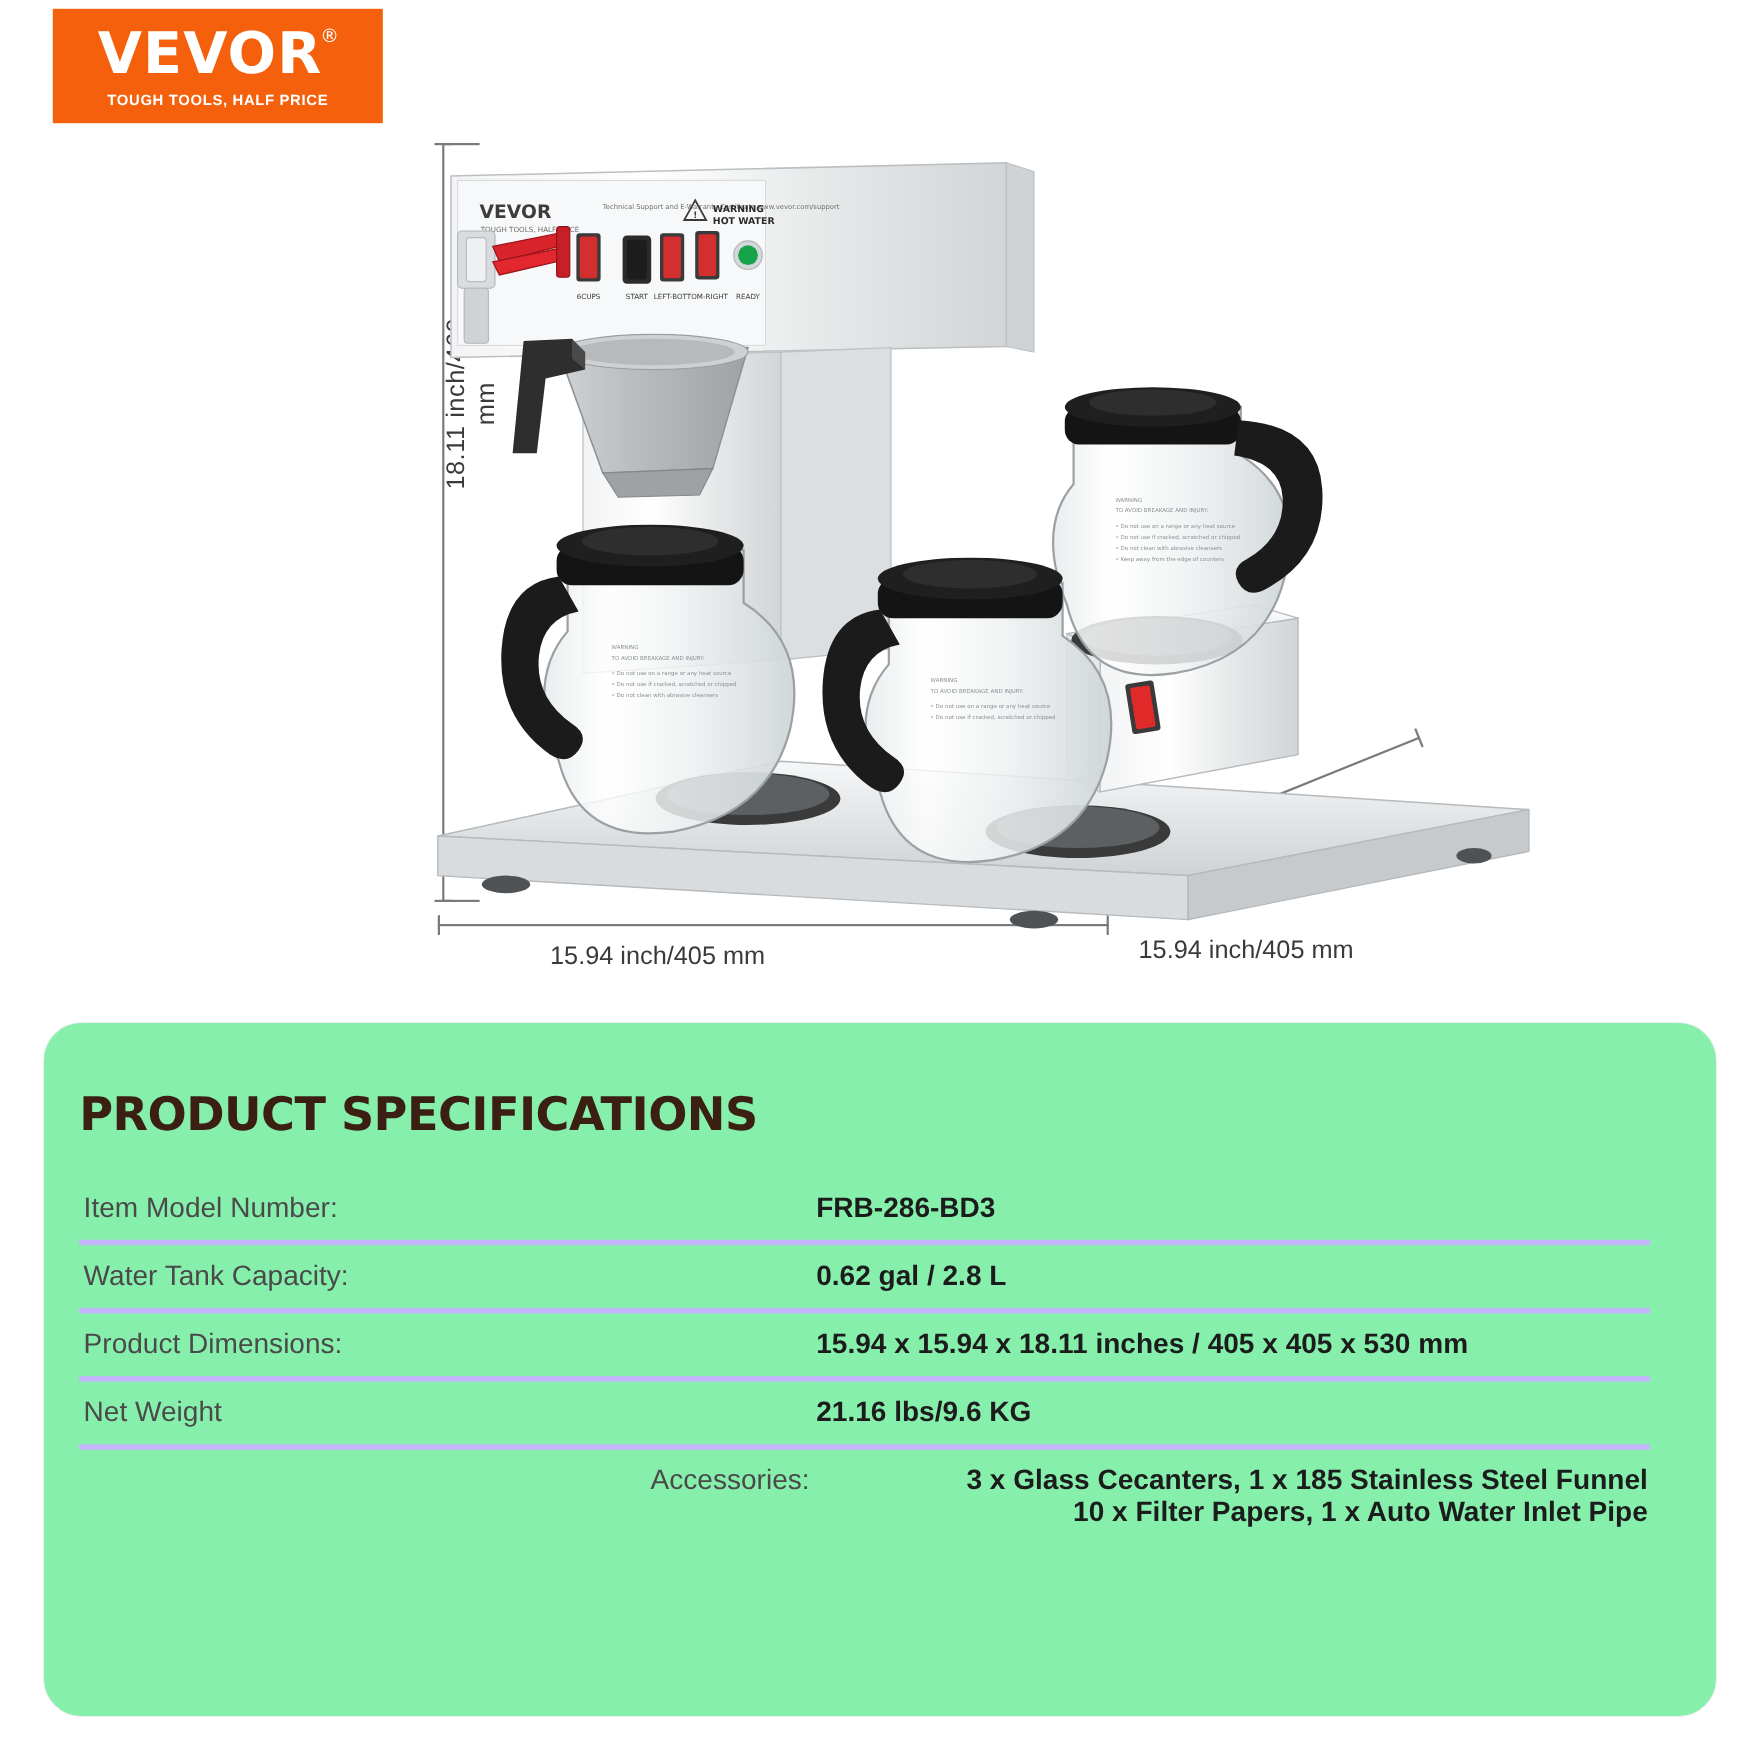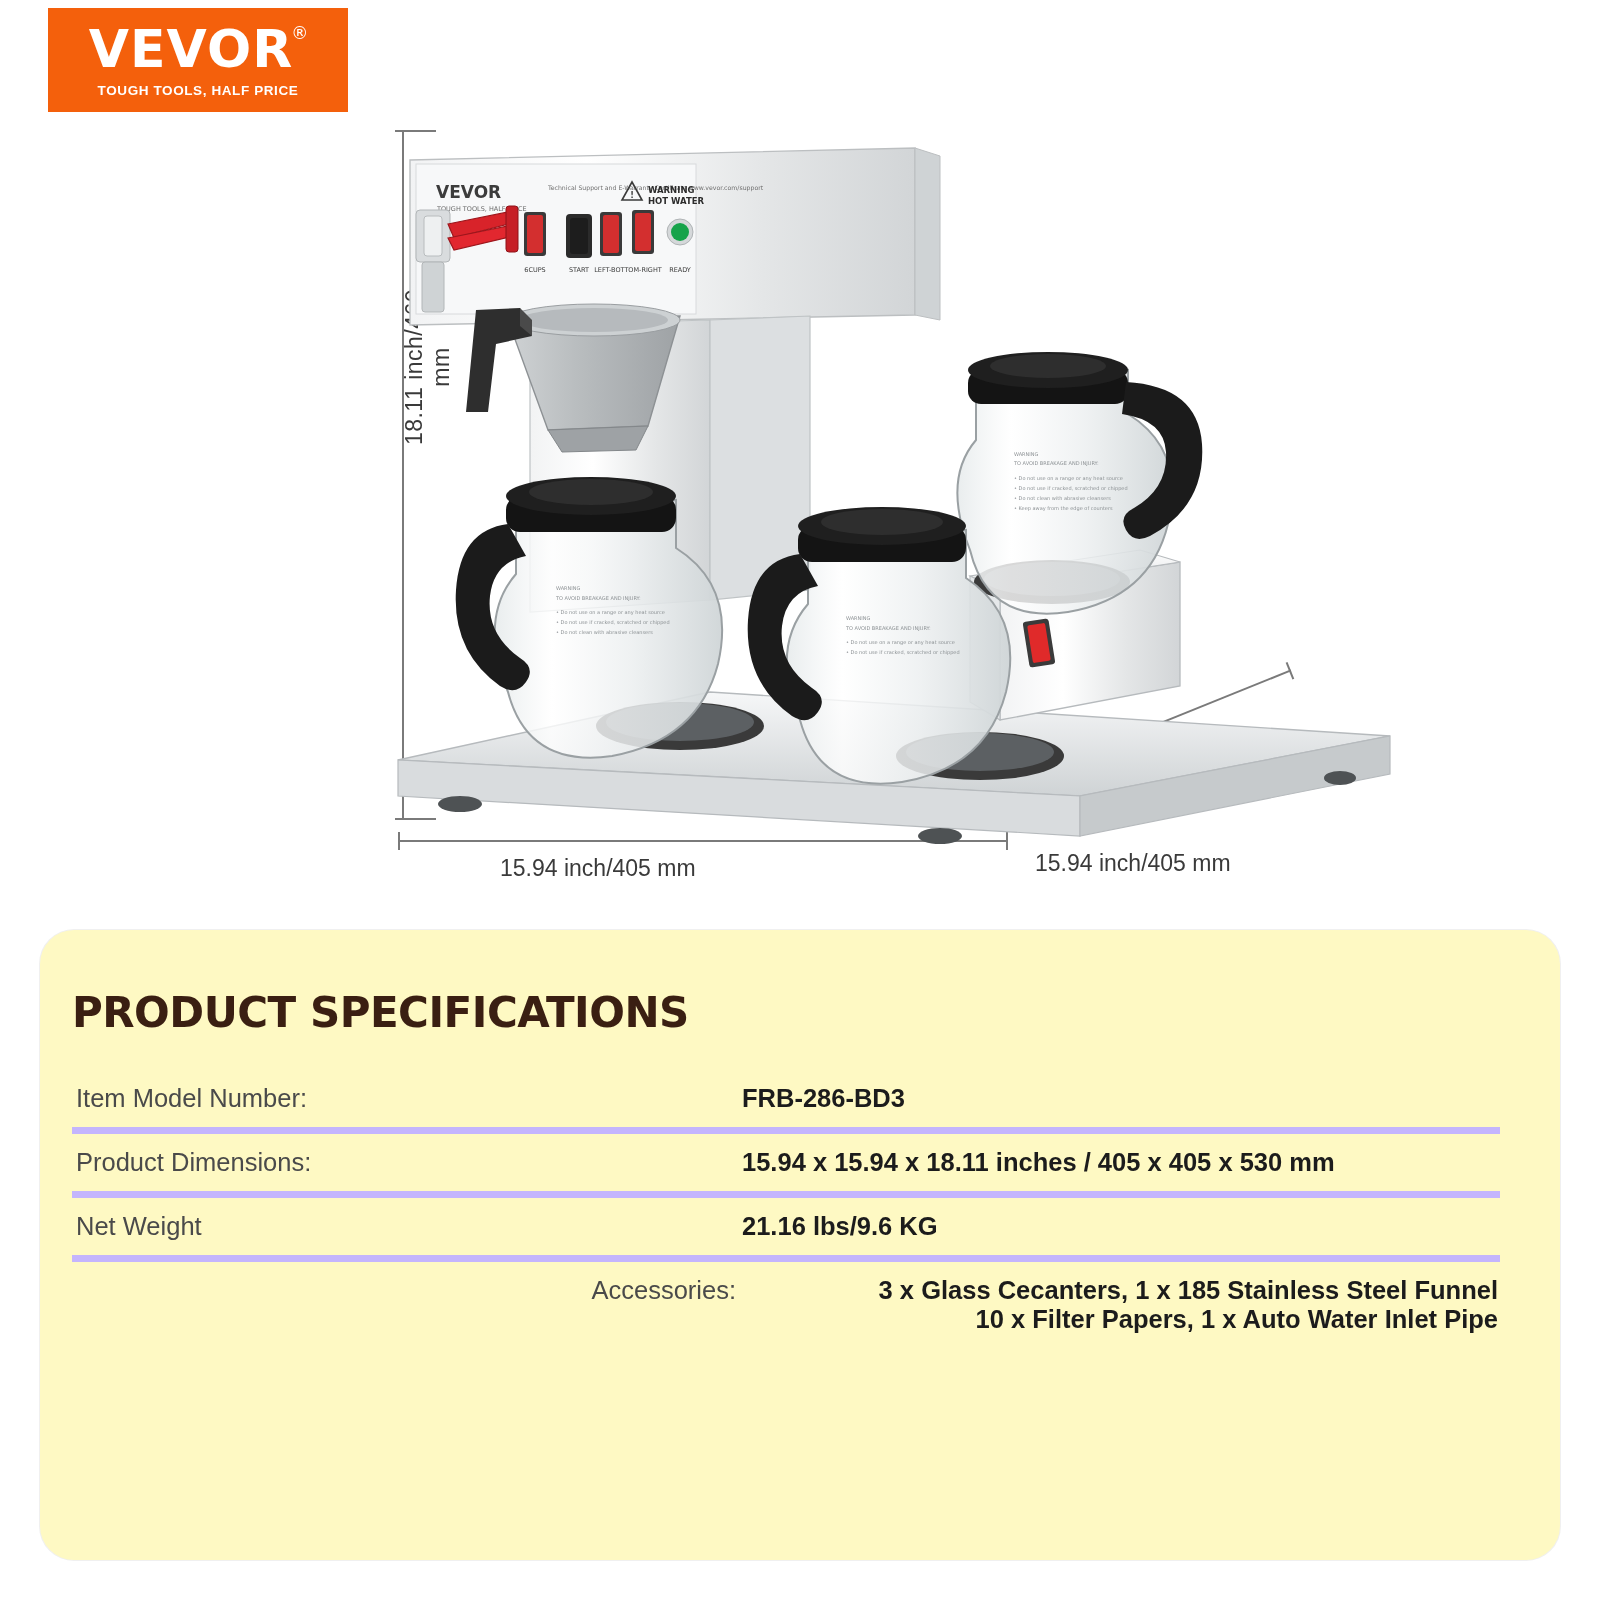--- a/index.html
+++ b/index.html
@@ -167,21 +167,21 @@
     top: 10px;
   }
 
   
   .spec-card {
     position: absolute;
     left: 40px;
     top: 930px;
     width: 1520px;
     height: 630px;
-    background: #fef9c3;
+    background: #86efac;
     border-radius: 34px;
     box-shadow: 0 0 0 1px #f0f0f0;
     text-decoration: underline;
   }
   .spec-title {
     position: absolute;
     left: 32px;
     top: 58px;
     font-family: "DejaVu Sans", sans-serif;
     font-weight: bold;
@@ -193,21 +193,21 @@
     position: absolute;
     left: 32px;
     top: 140px;
     width: 1428px;
     border-collapse: collapse;
   }
   .spec-table td {
     padding: 14px 2px 14px 4px;
     font-size: 25.5px;
     vertical-align: top;
-    border-bottom: 7px solid #c4b5fd;
+    border-bottom: 5px solid #c4b5fd;
   }
   .spec-table tr:last-child td { border-bottom: none; text-align: right; }
   .spec-label {
     width: 660px;
     color: #4a4a4a;
   }
   .spec-value {
     color: #1c1c1c;
     font-weight: bold;
   }
@@ -385,20 +385,24 @@
 
 <div class="spec-card">
   <div class="spec-title">PRODUCT SPECIFICATIONS</div>
   <table class="spec-table">
     <tbody>
       <tr>
         <td class="spec-label">Item Model Number:</td>
         <td class="spec-value">FRB-286-BD3</td>
       </tr>
       <tr>
+        <td class="spec-label">Water Tank Capacity:</td>
+        <td class="spec-value">0.62 gal / 2.8 L</td>
+      </tr>
+      <tr>
         <td class="spec-label">Product Dimensions:</td>
         <td class="spec-value">15.94 x 15.94 x 18.11 inches / 405 x 405 x 530 mm</td>
       </tr>
       <tr>
         <td class="spec-label">Net Weight</td>
         <td class="spec-value">21.16 lbs/9.6 KG</td>
       </tr>
       <tr>
         <td class="spec-label">Accessories:</td>
         <td class="spec-value">

